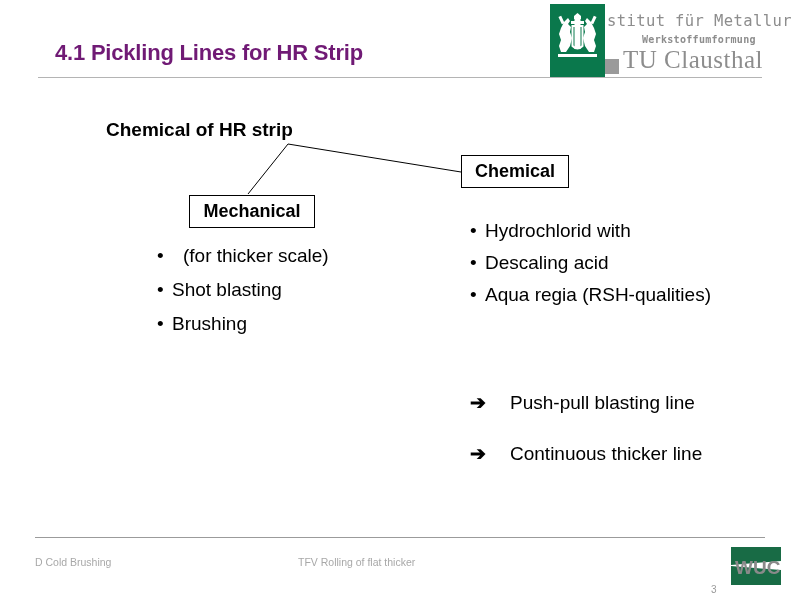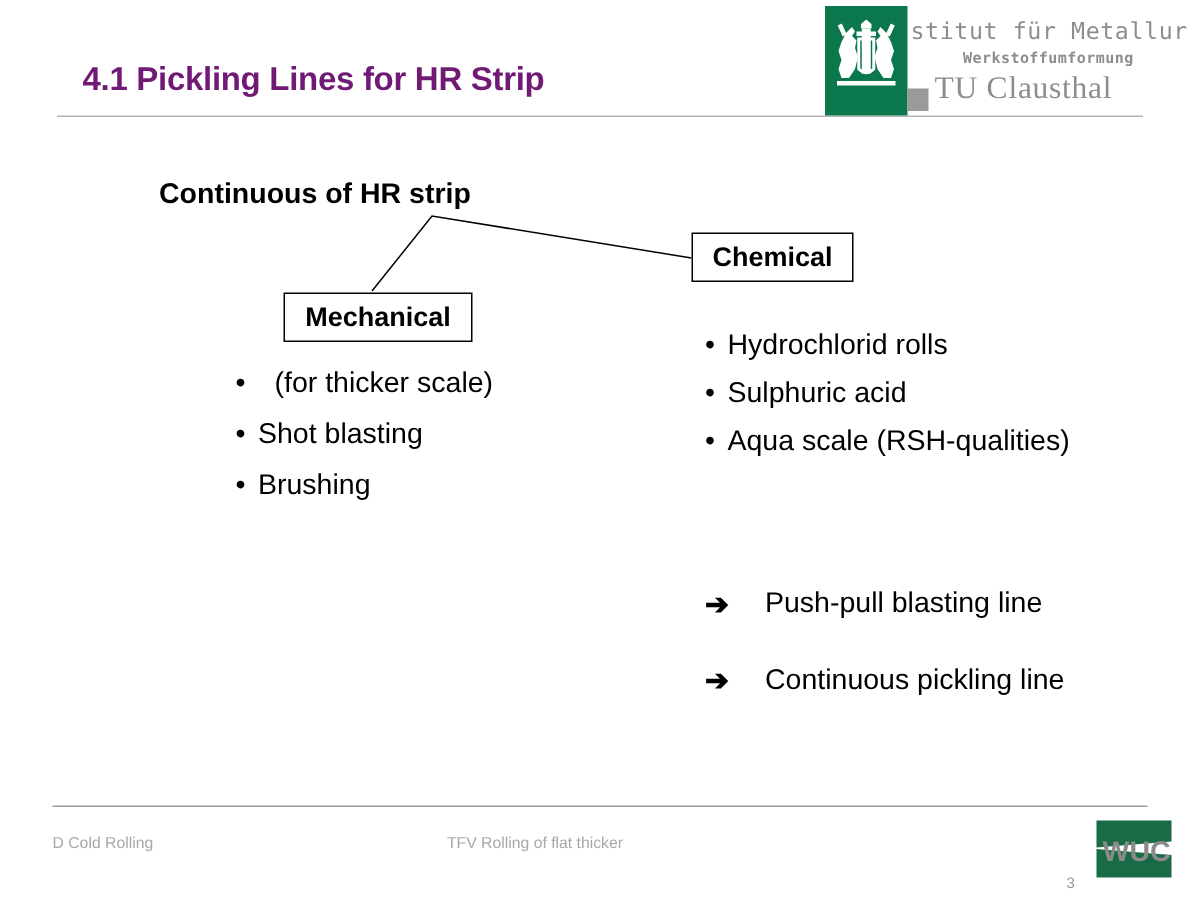--- a/index.html
+++ b/index.html
@@ -85,21 +85,21 @@
     top: 30px;
     font-family: "DejaVu Sans Mono", monospace;
     font-size: 10px;
     letter-spacing: 0.3px;
     font-weight: bold;
   }
   #logo-university {
     left: 73px;
     top: 42px;
     font-family: "Liberation Serif", serif;
-    font-size: 21px;
+    font-size: 25px;
     color: #8d8d8d;
     letter-spacing: 0.5px;
   }
 
   
   #descaling-heading {
     position: absolute;
     left: 106px;
     top: 119px;
     font-size: 19px;
@@ -255,21 +255,21 @@
     <div id="logo-gray-square"></div>
     <div class="logo-line" id="logo-institute">stitut für Metallur</div>
     <div class="logo-line" id="logo-dept">Werkstoffumformung</div>
     <div class="logo-line" id="logo-university">TU Clausthal</div>
   </div>
 
   <svg id="connectors">
     <polyline points="248,194 288,144 461,172" fill="none" stroke="#000000" stroke-width="1"></polyline>
   </svg>
 
-  <div id="descaling-heading">Continuous of HR strip</div>
+  <div id="descaling-heading">Chemical of HR strip</div>
   <div class="node-box" id="box-mechanical">Mechanical</div>
   <div class="node-box" id="box-chemical">Chemical</div>
 
   <div class="bullet-list" id="list-mechanical">
     <div class="bullet-row">
       <span class="dot">•</span>
       <span class="bsub">(for thicker scale)</span>
     </div>
     <div class="bullet-row">
       <span class="dot">•</span>
@@ -277,45 +277,45 @@
     </div>
     <div class="bullet-row">
       <span class="dot">•</span>
       <span class="btext">Brushing</span>
     </div>
   </div>
 
   <div class="bullet-list" id="list-chemical">
     <div class="bullet-row">
       <span class="dot">•</span>
-      <span class="btext">Hydrochlorid rolls</span>
-    </div>
-    <div class="bullet-row">
-      <span class="dot">•</span>
-      <span class="btext">Sulphuric acid</span>
+      <span class="btext">Hydrochlorid with</span>
+    </div>
+    <div class="bullet-row">
+      <span class="dot">•</span>
+      <span class="btext">Descaling acid</span>
     </div>
     <div class="bullet-row spaced">
       <span class="dot">•</span>
-      <span class="btext">Aqua scale (RSH-qualities)</span>
+      <span class="btext">Aqua regia (RSH-qualities)</span>
     </div>
   </div>
 
   <div id="list-arrows">
     <div class="arrow-row">
       <span class="arrow-glyph">➔</span>
       <span class="atext">Push-pull blasting line</span>
     </div>
     <div class="arrow-row">
       <span class="arrow-glyph">➔</span>
-      <span class="atext">Continuous pickling line</span>
+      <span class="atext">Continuous thicker line</span>
     </div>
   </div>
 
   <div id="footer-rule"></div>
-  <div class="footer-text" id="footer-left">D Cold Rolling</div>
+  <div class="footer-text" id="footer-left">D Cold Brushing</div>
   <div class="footer-text" id="footer-center">TFV Rolling of flat thicker</div>
   <div id="page-number">3</div>
 
   <svg id="wuc-logo" viewBox="0 0 62 45">
     <polygon points="8,2 58,2 58,16 8,20" fill="#186b45"></polygon>
     <polygon points="8,21 58,25 58,40 8,40" fill="#186b45"></polygon>
     <text x="12" y="29" font-family="Liberation Sans, sans-serif" font-size="19" font-weight="bold" fill="#8a8a8a">WUC</text>
   </svg>
 
 </div>

